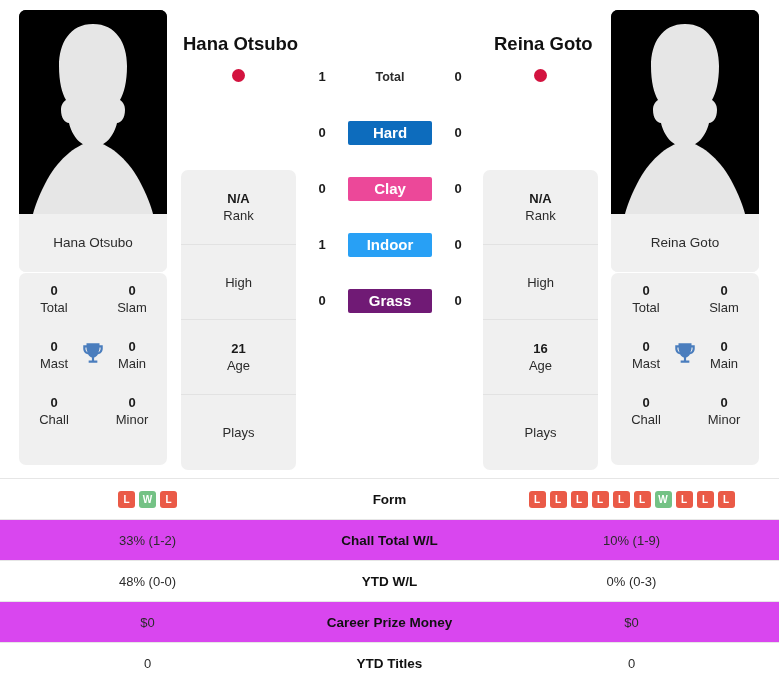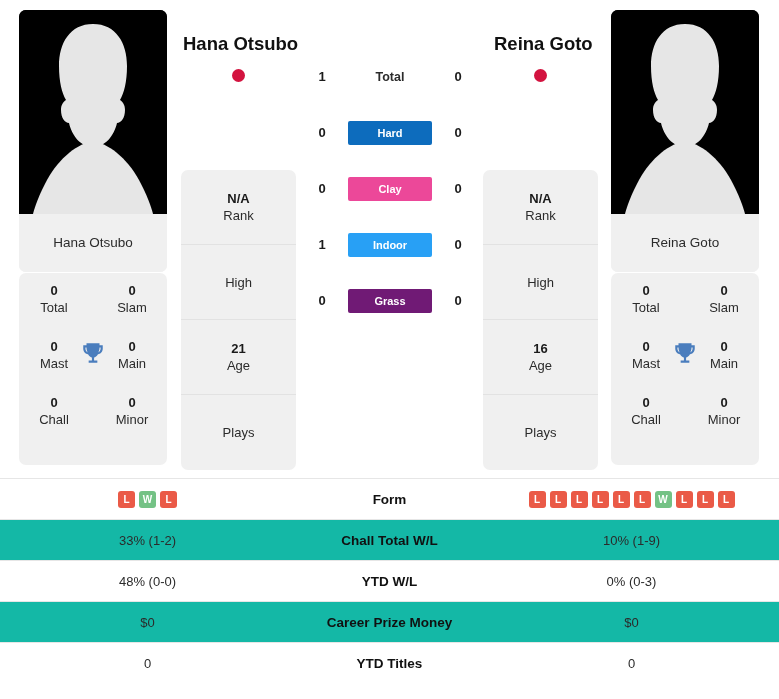--- a/index.html
+++ b/index.html
@@ -201,21 +201,21 @@
     color: #2b2b2b;
   }
   .srow .badge {
     position: absolute;
     left: 48px;
     top: 0;
     width: 84px;
     height: 24px;
     line-height: 24px;
     text-align: center;
-    font-size: 11px;
+    font-size: 15px;
     font-weight: bold;
     color: #ffffff;
     border-radius: 2px;
   }
 
   .srow.r-total  { top: 65px; }
   .srow.r-hard   { top: 121px; }
   .srow.r-clay   { top: 177px; }
   .srow.r-indoor { top: 233px; }
   .srow.r-grass  { top: 289px; }
@@ -234,21 +234,21 @@
   }
   .stats-table td {
     padding: 0;
     text-align: center;
     vertical-align: middle;
     font-size: 13px;
     color: #2b2b2b;
     border-top: 1px solid #e6e6e6;
   }
   .stats-table tr.shaded td {
-    background: #14b8a6;
+    background: #d946ef;
   }
   .stats-table td.mid {
     font-weight: bold;
     color: #111111;
     font-size: 13.5px;
   }
   .col-side { width: 295px; }
   .col-mid  { width: 189px; }
 
   .form-badges {

